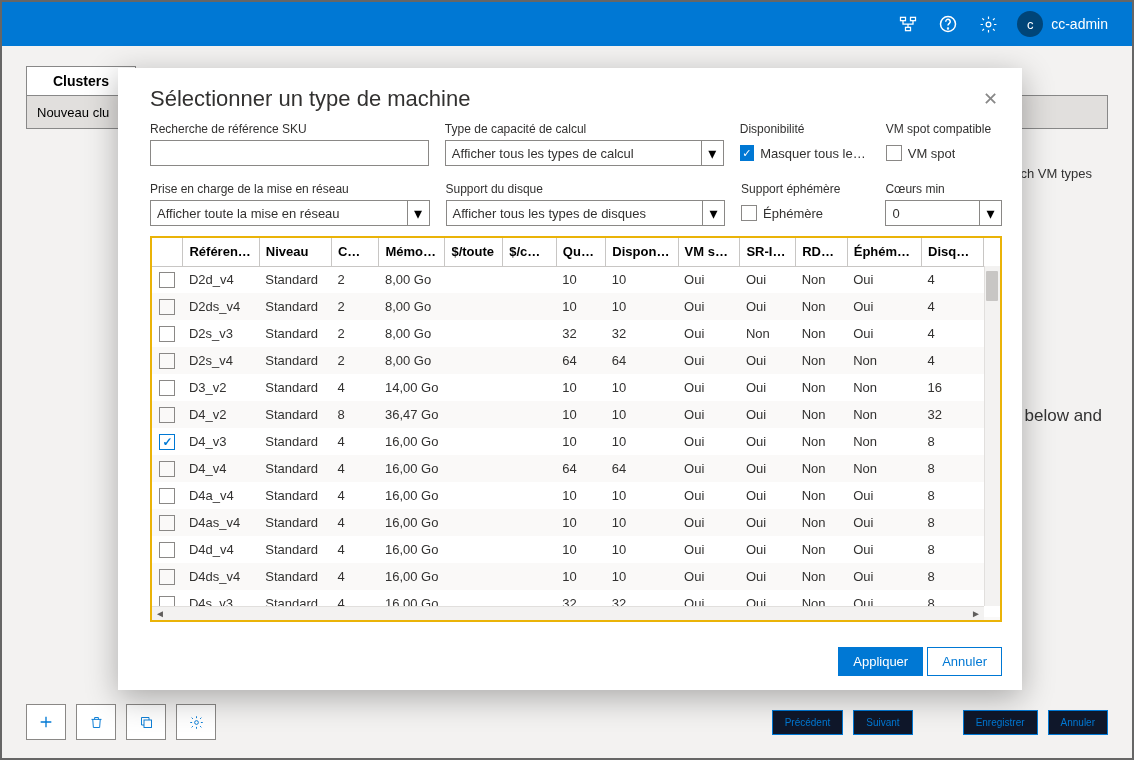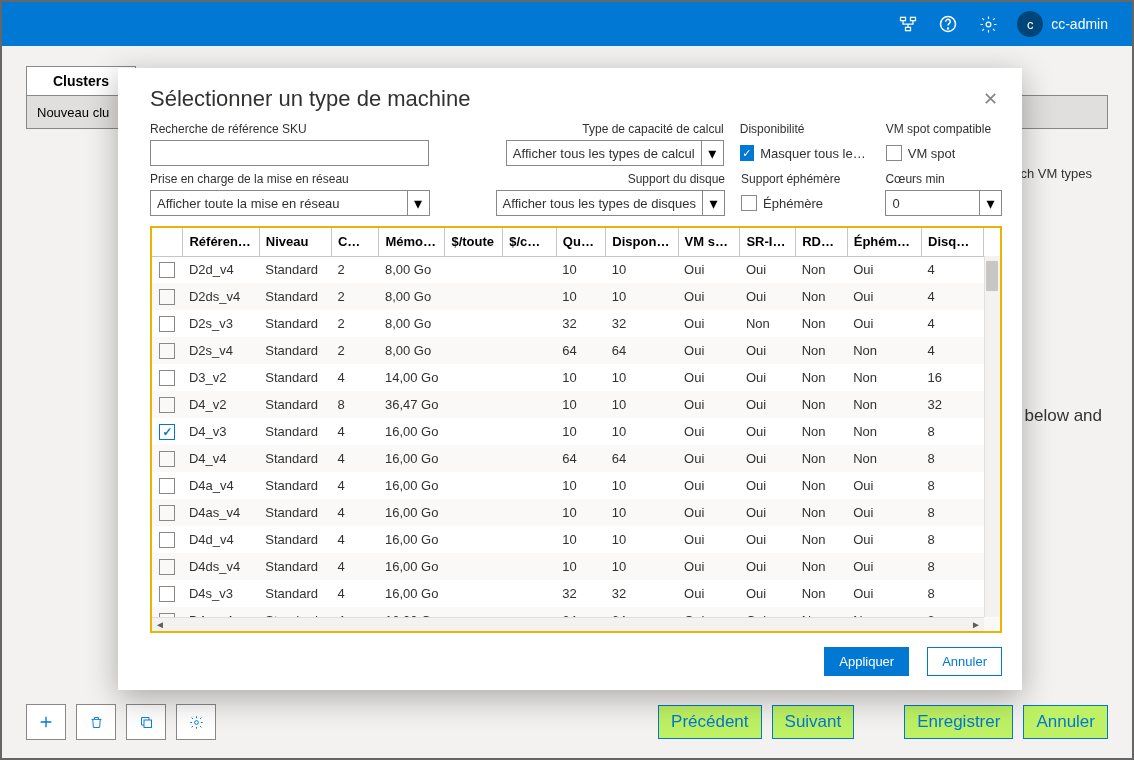--- a/index.html
+++ b/index.html
@@ -17,31 +17,31 @@
   
   
   .page-bg { padding: 20px 24px; position:relative; height: calc(100% - 44px); }
   .clusters-tab { display:inline-block; border:1px solid #888; border-bottom:none; background:#fff; padding:6px 26px; font-size:14px; font-weight:600; }
   .nouveau-row { background:#e1dfdd; border:1px solid #888; height:34px; display:flex; align-items:center; padding-left:10px; font-size:13px; }
   .bg-text1 { position:absolute; top:120px; right:40px; font-size:13px; color:#333;}
   .bg-text2 { position:absolute; top:360px; right:30px; font-size:17px; color:#333;}
   .bottom-toolbar { position:absolute; bottom:18px; left:24px; right:24px; display:flex; gap:10px; align-items:center;}
   .sq-btn { width:40px; height:36px; border:1px solid #8a8886; background:#fff; display:flex; align-items:center; justify-content:center; cursor:pointer; color:#0078d4;}
   .bottom-toolbar .spacer { flex:1;}
-  .txt-btn { border:1px solid #0078d4; color:#0078d4; background:#bef264; padding:6px 12px; font-size:17px; cursor:pointer;}
+  .txt-btn { border:1px solid #0078d4; color:#0078d4; background:#0f172a; padding:6px 12px; font-size:10px; cursor:pointer;}
   
   
   .modal { position:absolute; top:66px; left:116px; width:904px; height:622px; background:#fff; box-shadow:0 8px 30px rgba(0,0,0,0.3); display:flex; flex-direction:column; padding:16px 20px 14px 32px; }
   .modal-title-row { display:flex; justify-content:space-between; align-items:center; margin-bottom:8px;}
   .modal-title { font-size:22px; font-weight:400; color:#323130;}
   .close-x { font-size:18px; color:#888; cursor:pointer; padding:4px;}
   
-  .filters { display:flex; gap:16px; margin-bottom:6px; flex-wrap:nowrap;}
+  .filters { display:flex; gap:16px; margin-bottom:16px; flex-wrap:nowrap;}
   .filter-col { display:flex; flex-direction:column; gap:2px;}
-  .col-w1 { width:283px;} .col-w2 { width:283px;align-items:flex-end;} .col-w3 { width:130px;} .col-w4 { width:118px;}
+  .col-w1 { width:283px;} .col-w2 { width:283px;} .col-w3 { width:130px;} .col-w4 { width:118px;}
   .filter-label { font-size:12px; color:#323130; margin-bottom:2px;}
   .filter-input { border:1px solid #8a8886; height:26px; padding:2px 6px; font-size:13px; width:100%; }
   .select-wrap { display:flex; }
   .select-main { border:1px solid #8a8886; height:26px; padding:3px 6px; font-size:13px; flex:1; display:flex; align-items:center; color:#323130;}
   .select-arrow { width:22px; height:26px; border:1px solid #8a8886; border-left:none; display:flex; align-items:center; justify-content:center; cursor:pointer;}
   .chk-row { display:flex; align-items:center; gap:6px; height:26px;}
   .chk { width:16px; height:16px; border:1px solid #8a8886; cursor:pointer; display:flex; align-items:center; justify-content:center; background:#fff;}
   .chk.checked { background:#0078d4; border-color:#0078d4;}
   .chk.checked::after { content:"✓"; color:#fff; font-size:11px; line-height:1;}
   .chk-label { font-size:13px; color:#323130; white-space:nowrap; overflow:hidden; text-overflow:ellipsis;}
@@ -59,21 +59,21 @@
   .th-sort::after { content:""; display:inline-block; width:0; height:0; margin-left:3px; border-left:4px solid transparent; border-right:4px solid transparent; border-bottom:5px solid #323130; vertical-align:middle;}
   .link { color:#0078d4; cursor:pointer;}
   .row-chk { width:16px; height:16px; border:1px solid #8a8886; margin:0 auto; cursor:pointer; display:flex; align-items:center; justify-content:center;}
   .row-chk.checked { border-color:#0078d4; }
   .row-chk.checked::after { content:"✓"; color:#0078d4; font-size:12px; font-weight:bold;}
   .scroll-track-v { position:absolute; right:0; top:28px; bottom:14px; width:16px; background:#f3f2f1; border-left:1px solid #e1dfdd;}
   .scroll-thumb-v { position:absolute; right:2px; top:33px; width:12px; height:30px; background:#c8c6c4; border-radius:1px;}
   .scroll-track-h { position:absolute; left:0; right:16px; bottom:0; height:14px; background:#f3f2f1; border-top:1px solid #e1dfdd; display:flex; align-items:center; justify-content:space-between;}
   .scroll-arrow { font-size:10px; color:#605e5c; padding:0 3px; cursor:pointer;}
   
-  .modal-footer { display:flex; justify-content:flex-end; gap:18px; margin-top:14px;}
+  .modal-footer { display:flex; justify-content:flex-end; gap:4px; margin-top:25px;}
   .btn-primary { background:#0078d4; color:#fff; border:1px solid #0078d4; padding:6px 14px; font-size:13px; cursor:pointer;}
   .btn-secondary { background:#fff; color:#0078d4; border:1px solid #0078d4; padding:6px 14px; font-size:13px; cursor:pointer;}
 </style>
 </head>
 <body>
 
 <div class="header">
   <div class="spacer"></div>
   <div class="header-icons">
     <div class="icon-btn">

